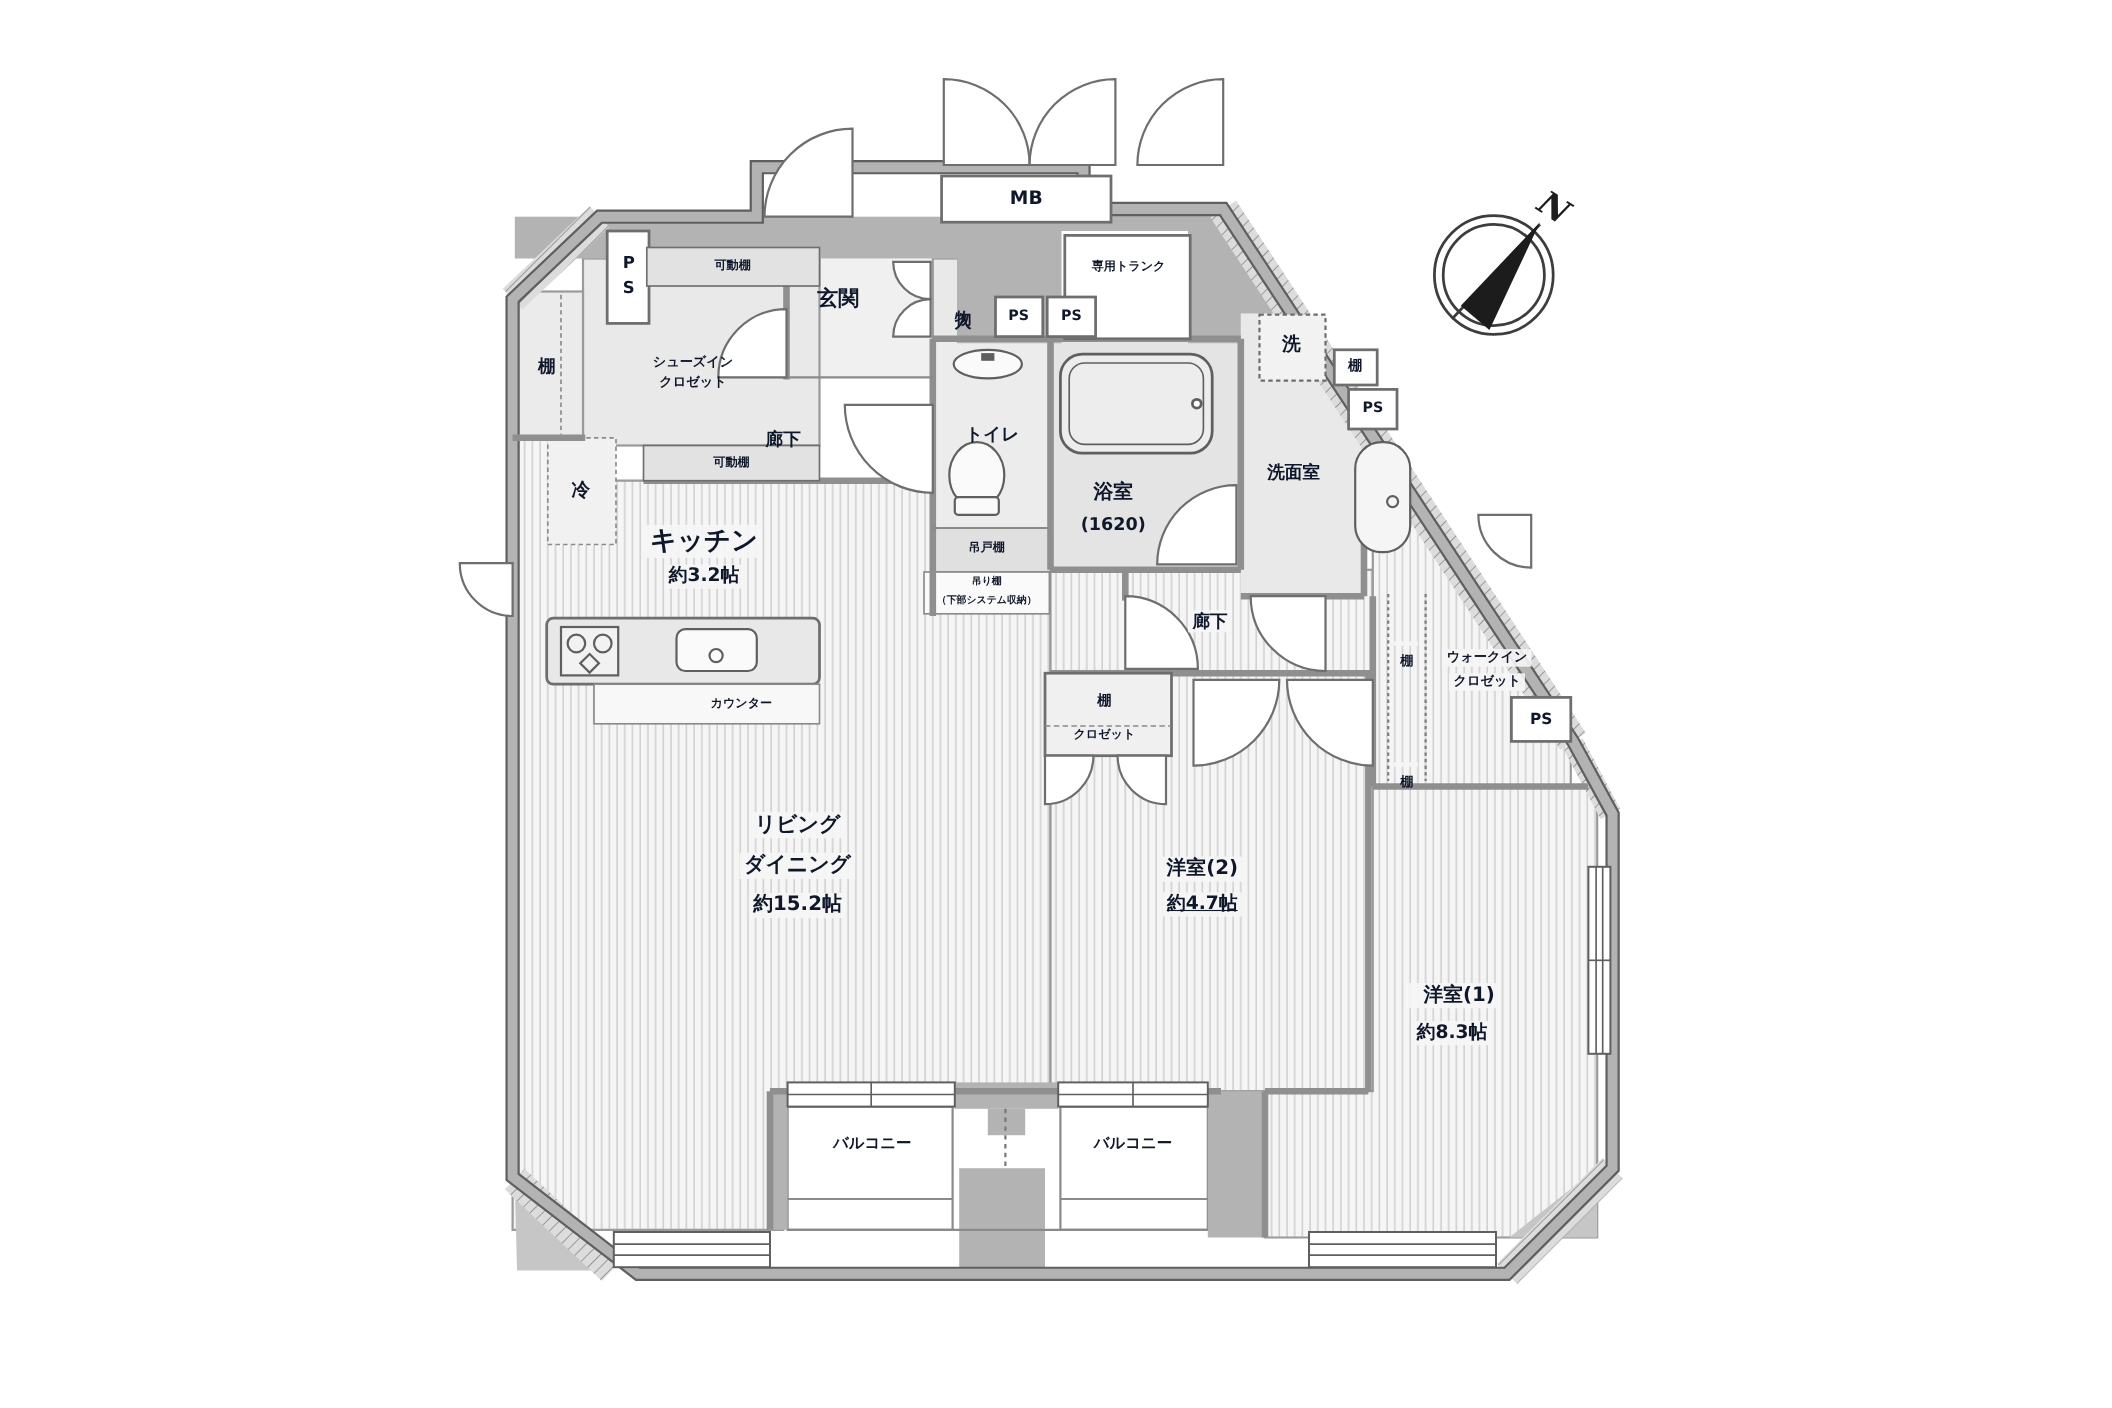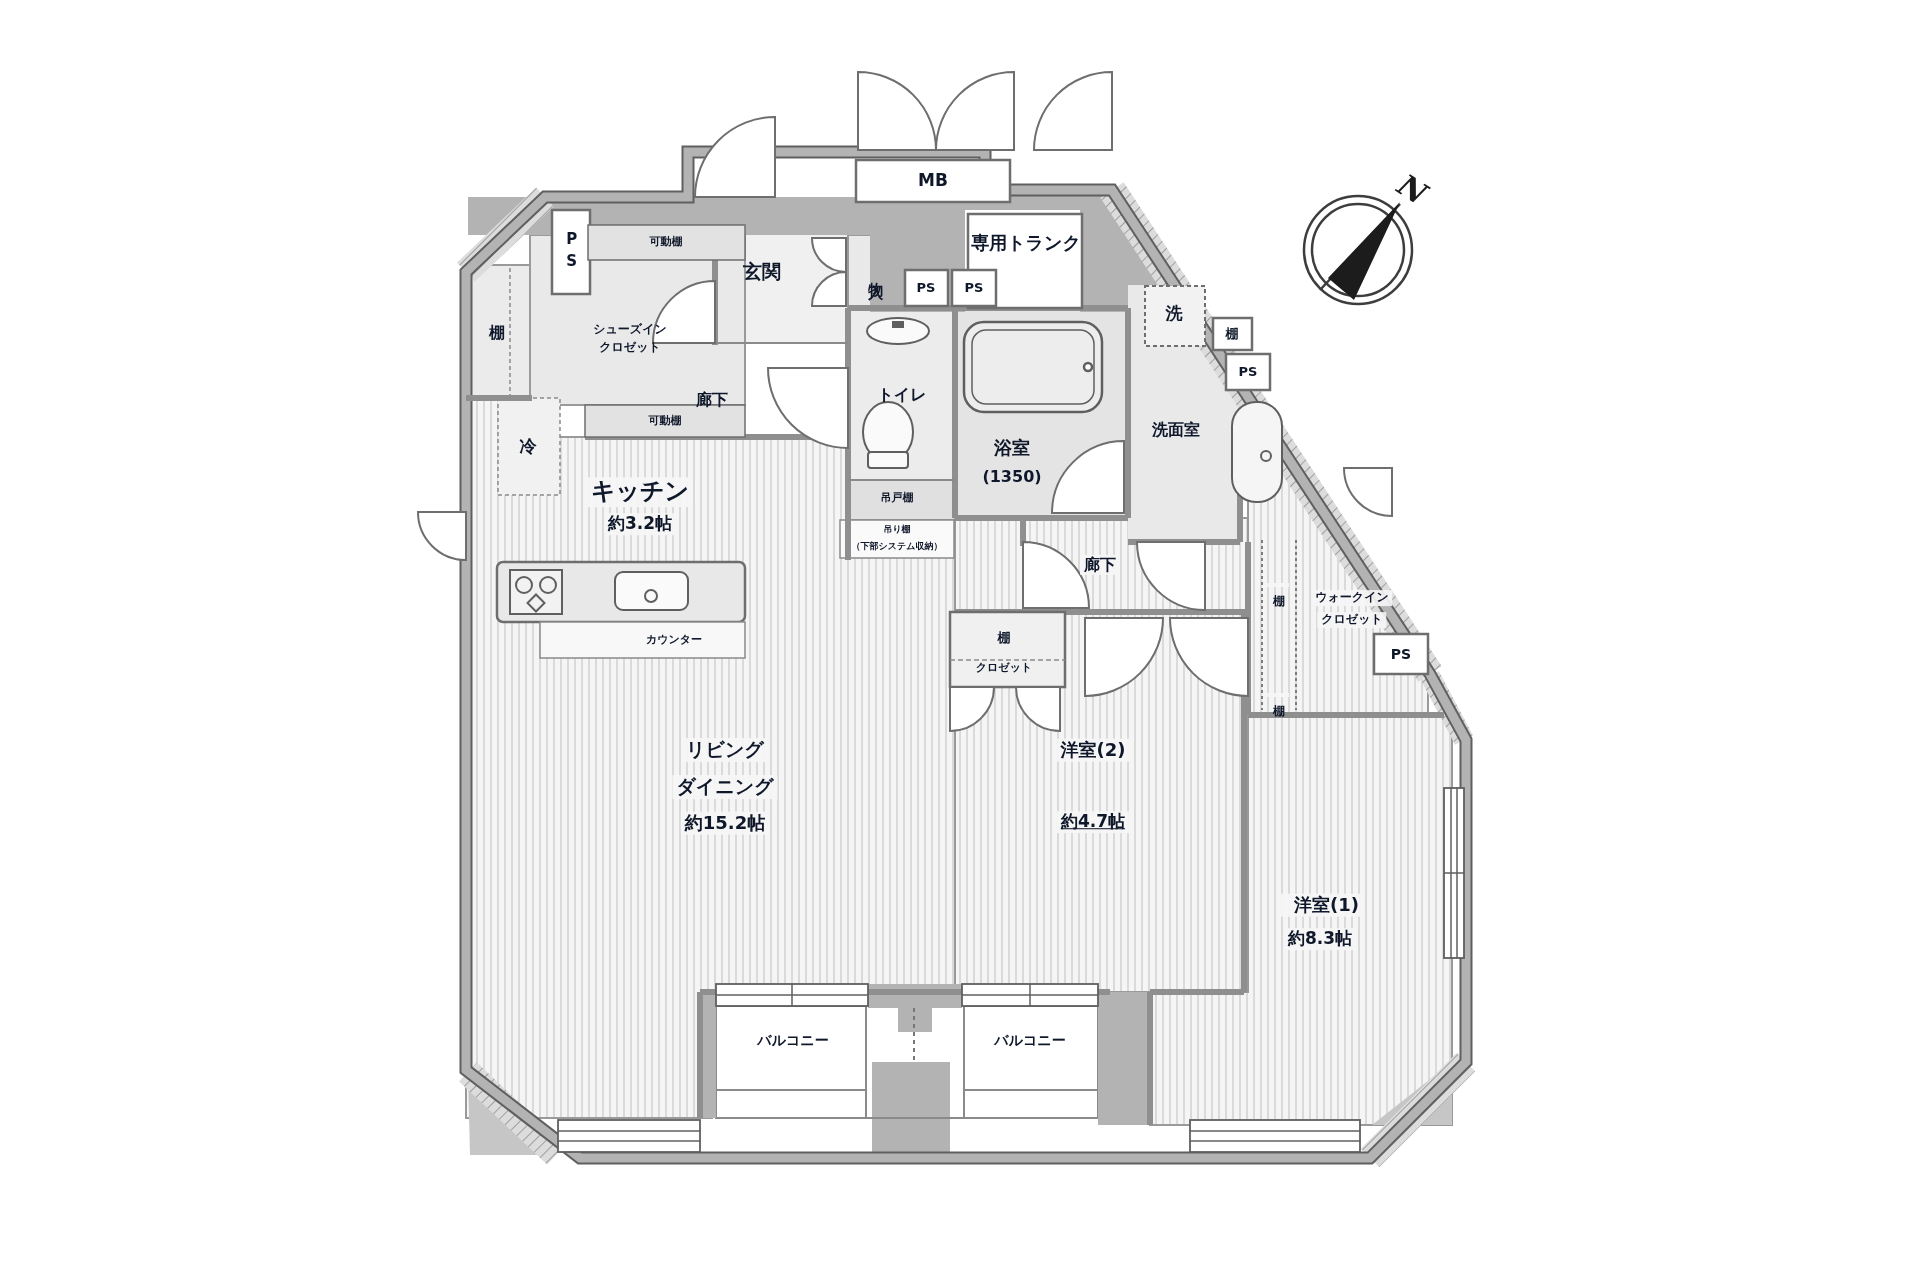--- a/index.html
+++ b/index.html
@@ -224,56 +224,56 @@
     <circle cx="1358" cy="250" r="54"></circle>
     <circle cx="1358" cy="250" r="46"></circle>
     <line x1="1320" y1="290" x2="1400" y2="204"></line>
     <path d="M1400,202 L1354,300 L1328,278 Z" fill="#1c1c1c" stroke="none"></path>
   </g>
 </svg>
 
 <div class="lbl" style="left:762px;top:272px;font-size:19px;">玄関</div>
 <div class="lbl vert" style="left:875px;top:272px;font-size:15px;">物入</div>
 <div class="lbl" style="left:933px;top:181px;font-size:17px;">MB</div>
-<div class="lbl" style="left:1026px;top:243px;font-size:18px;text-align:right;">専用トランク</div>
+<div class="lbl" style="left:1026px;top:243px;font-size:11px;text-align:right;">専用トランク</div>
 <div class="lbl vert" style="left:571px;top:252px;font-size:15px;letter-spacing:4px;">PS</div>
 <div class="lbl" style="left:926px;top:288px;font-size:13px;">PS</div>
 <div class="lbl" style="left:974px;top:288px;font-size:13px;">PS</div>
 <div class="lbl" style="left:666px;top:242px;font-size:11px;">可動棚</div>
 <div class="lbl" style="left:665px;top:421px;font-size:11px;">可動棚</div>
 <div class="lbl" style="left:630px;top:330px;font-size:12px;text-align:right;">シューズイン</div>
 <div class="lbl" style="left:630px;top:348px;font-size:12px;">クロゼット</div>
 <div class="lbl" style="left:497px;top:333px;font-size:16px;">棚</div>
 <div class="lbl" style="left:528px;top:447px;font-size:17px;">冷</div>
 <div class="lbl" style="left:712px;top:400px;font-size:16px;">廊下</div>
 <div class="lbl" style="left:902px;top:395px;font-size:16px;">トイレ</div>
 <div class="lbl" style="left:897px;top:498px;font-size:11px;">吊戸棚</div>
 <div class="lbl" style="left:897px;top:529px;font-size:9px;">吊り棚</div>
 <div class="lbl" style="left:897px;top:546px;font-size:9px;">（下部システム収納）</div>
 <div class="lbl" style="left:1012px;top:448px;font-size:18px;">浴室</div>
-<div class="lbl" style="left:1012px;top:477px;font-size:16px;">(1350)</div>
+<div class="lbl" style="left:1012px;top:477px;font-size:16px;">(1620)</div>
 <div class="lbl" style="left:1174px;top:314px;font-size:17px;">洗</div>
 <div class="lbl" style="left:1232px;top:334px;font-size:13px;">棚</div>
 <div class="lbl" style="left:1248px;top:372px;font-size:13px;">PS</div>
 <div class="lbl" style="left:1176px;top:430px;font-size:16px;">洗面室</div>
 <div class="lbl on-stripe" style="left:1100px;top:565px;font-size:16px;">廊下</div>
 <div class="lbl" style="left:1004px;top:638px;font-size:13px;">棚</div>
 <div class="lbl" style="left:1004px;top:668px;font-size:11px;">クロゼット</div>
 <div class="lbl on-stripe" style="left:1352px;top:598px;font-size:12px;">ウォークイン</div>
 <div class="lbl on-stripe" style="left:1352px;top:620px;font-size:12px;">クロゼット</div>
 <div class="lbl vert on-stripe" style="left:1278px;top:585px;font-size:12px;">棚</div>
 <div class="lbl vert on-stripe" style="left:1278px;top:695px;font-size:12px;">棚</div>
 <div class="lbl" style="left:1401px;top:654px;font-size:14px;">PS</div>
 <div class="lbl on-stripe" style="left:640px;top:492px;font-size:24px;">キッチン</div>
 <div class="lbl on-stripe" style="left:640px;top:524px;font-size:17px;">約3.2帖</div>
 <div class="lbl" style="left:662px;top:640px;font-size:11px;margin-left:12px;">カウンター</div>
 <div class="lbl on-stripe" style="left:725px;top:750px;font-size:19px;">リビング</div>
 <div class="lbl on-stripe" style="left:725px;top:787px;font-size:19px;">ダイニング</div>
 <div class="lbl on-stripe" style="left:725px;top:823px;font-size:18px;">約15.2帖</div>
-<div class="lbl on-stripe" style="left:1093px;top:750px;font-size:18px;">洋室(2)</div>
+<div class="lbl on-stripe" style="left:1093px;top:790px;font-size:18px;">洋室(2)</div>
 <div class="lbl on-stripe" style="left:1093px;top:822px;font-size:17px;text-decoration:underline;">約4.7帖</div>
 <div class="lbl on-stripe" style="left:1320px;top:905px;font-size:18px;padding-left:17px;">洋室(1)</div>
 <div class="lbl on-stripe" style="left:1320px;top:939px;font-size:17px;">約8.3帖</div>
 <div class="lbl" style="left:793px;top:1040px;font-size:14px;">バルコニー</div>
 <div class="lbl" style="left:1030px;top:1040px;font-size:14px;">バルコニー</div>
 <div class="lbl compass-n" style="left:1412px;top:190px;font-size:30px;color:#1c1c1c;">N</div>
 
 </div>
 
 </body></html>

